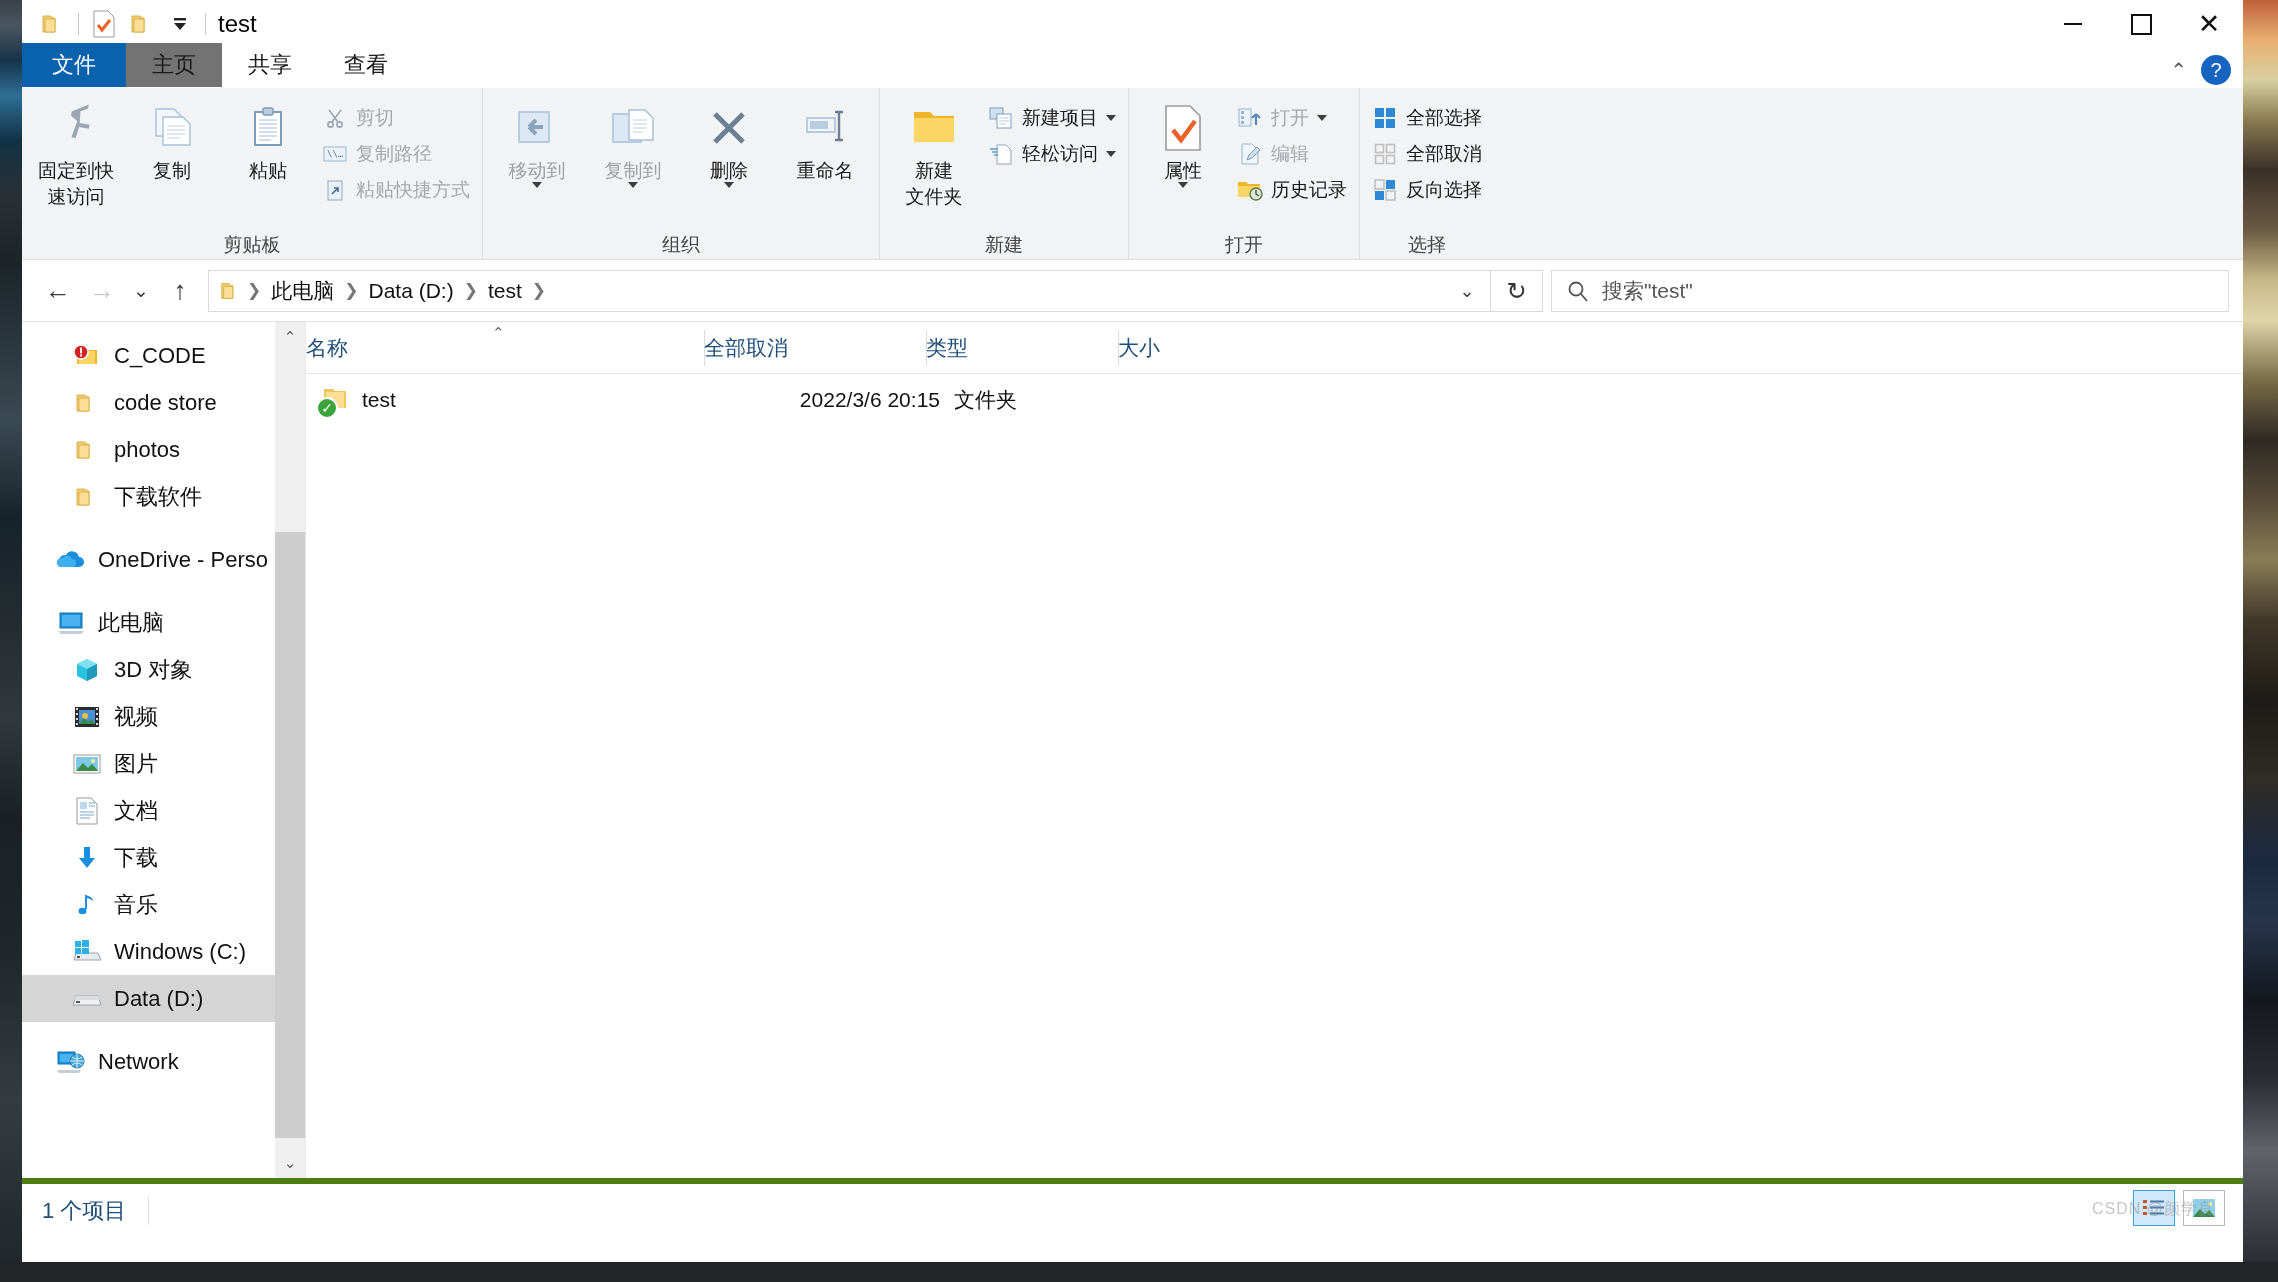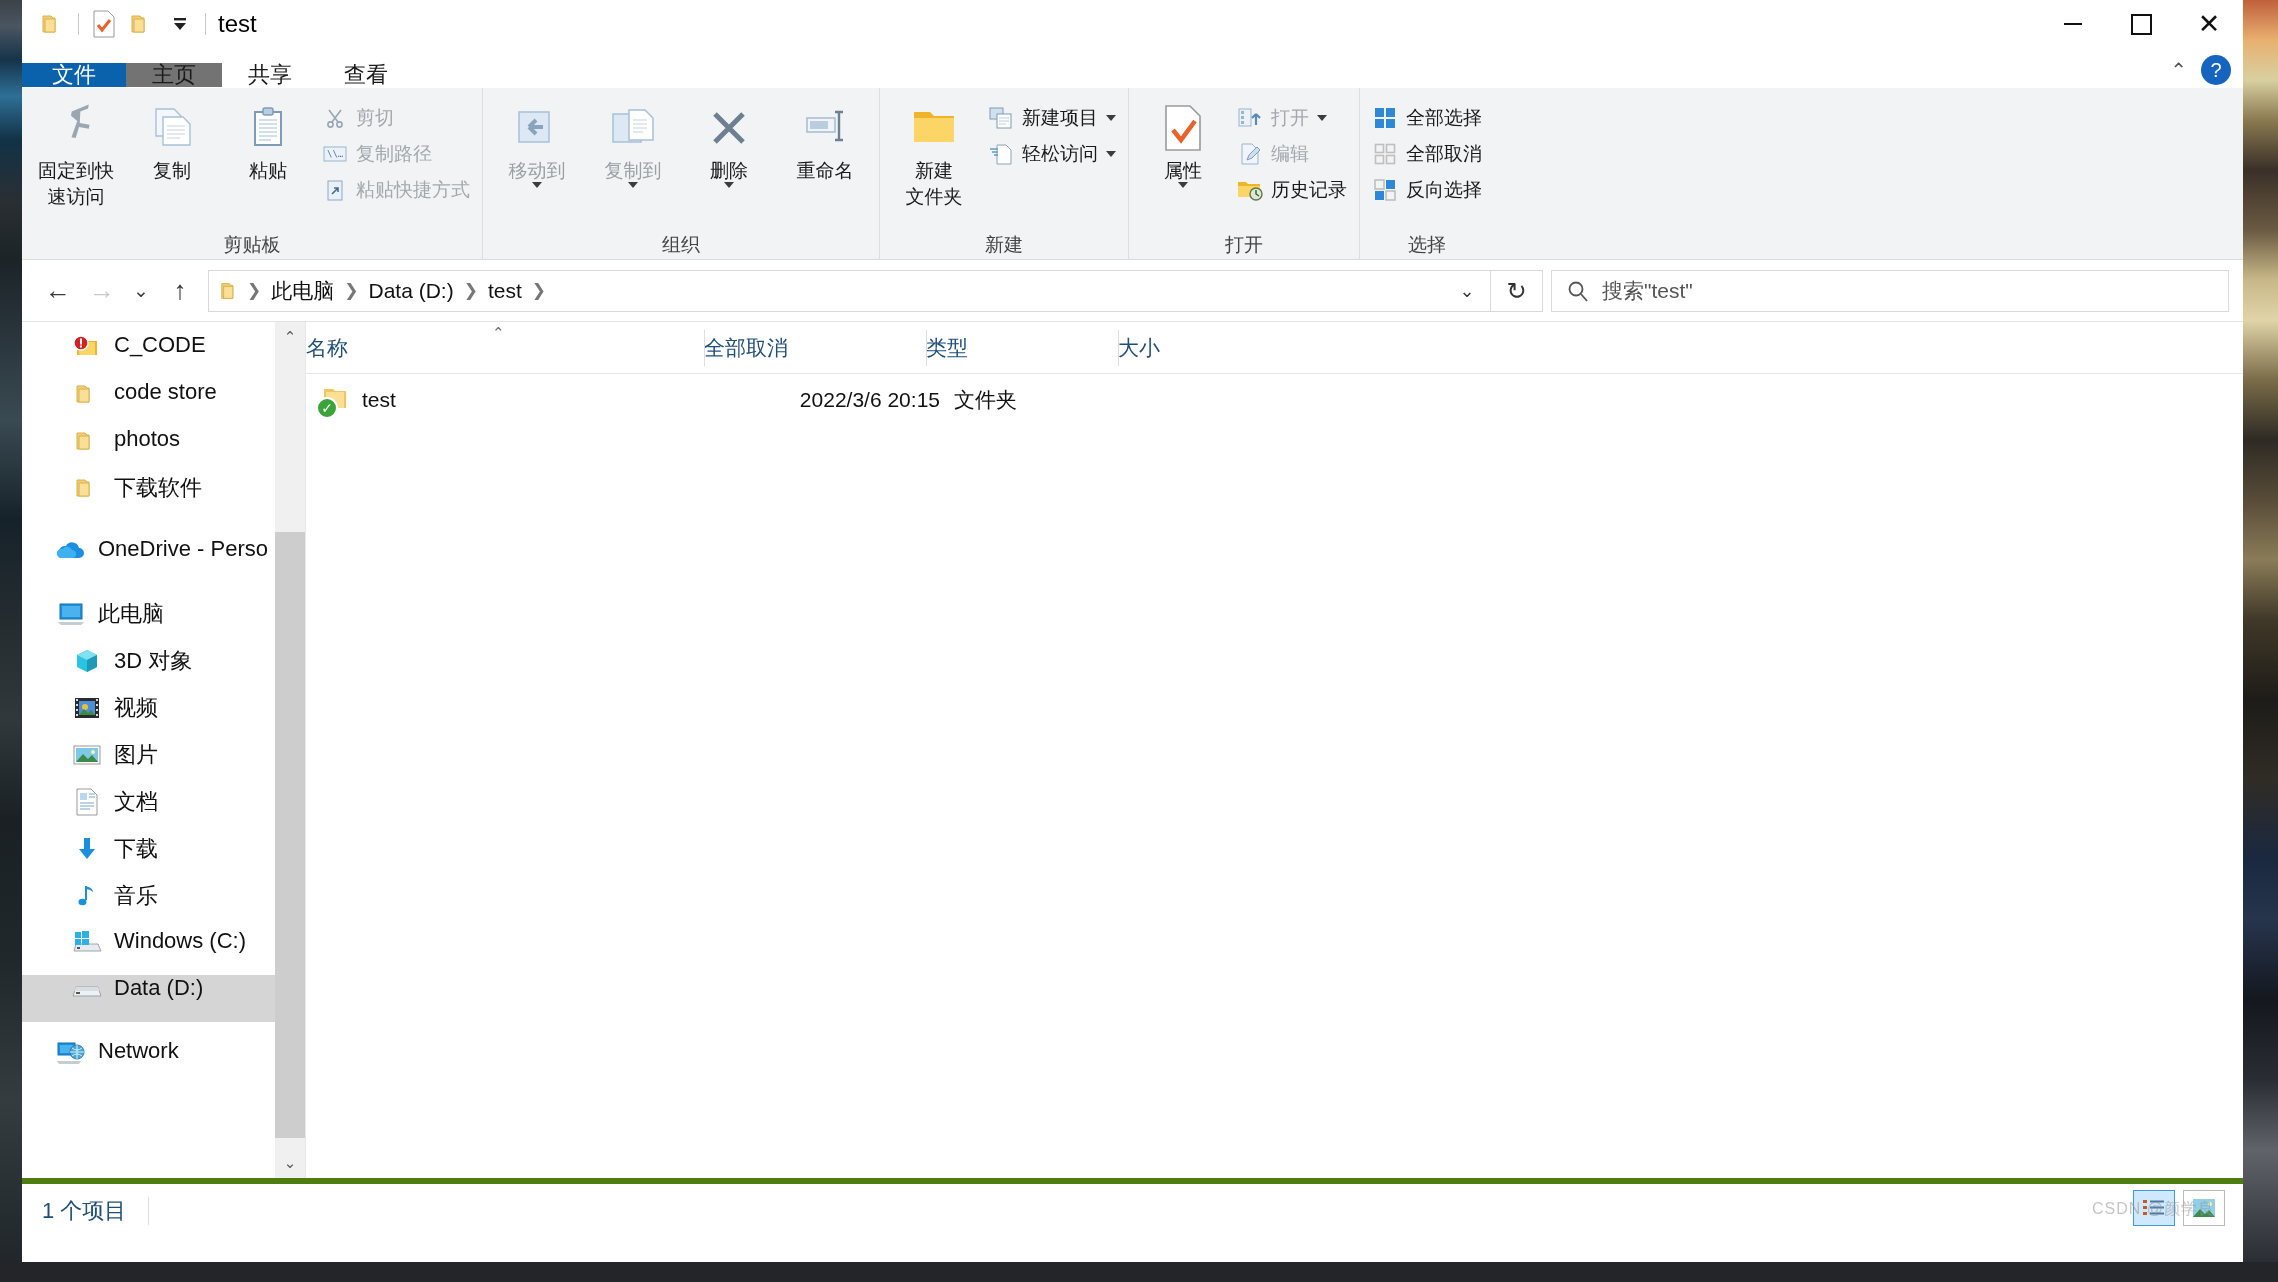--- a/index.html
+++ b/index.html
@@ -67,21 +67,21 @@
   .wc-max::before {
     content: ""; width: 17px; height: 17px; border: 2px solid #111; display: block;
   }
   .wc-close { font-size: 27px; color: #111; line-height: 1; font-weight: 300; }
   
   .tabstrip {
     height: 40px; background: #ffffff; display: flex; align-items: flex-end;
     position: relative; border-bottom: 1px solid #ffffff;
   }
   .tab {
-    height: 24px; padding: 0 26px; display: flex; align-items: center;
+    height: 44px; padding: 0 26px; display: flex; align-items: center;
     font-size: 22px; color: #1a1a1a; white-space: nowrap;
   }
   .tab.file { background: #0a62ad; color: #fff; padding: 0 30px; }
   .tab.active { background: #737373; }
   .ribbon-right {
     position: absolute; right: 12px; bottom: 2px; display: flex;
     align-items: center; gap: 14px;
   }
   .chev-up { color: #555; font-size: 20px; }
   .help-btn {
@@ -159,21 +159,21 @@
   }
   .search-ph { font-size: 21px; color: #555; }
   
   .main { display: flex; height: 856px; }
   .sidebar {
     width: 284px; background: #fff; position: relative; overflow: hidden;
     border-right: 1px solid #e8e8e8;
   }
   .tree { padding-top: 10px; }
   .titem {
-    height: 47px; display: flex; gap: 12px;
+    height: 47px; display: flex; align-items: center; gap: 12px;
     font-size: 22px; color: #111; padding-left: 34px; white-space: nowrap;
   }
   .titem.indent { padding-left: 50px; }
   .titem.sel { background: #d5d5d5; }
   .titem .ic { width: 30px; height: 30px; flex: 0 0 30px;
                display: flex; align-items: center; justify-content: center;
                position: relative; }
   .gap { height: 16px; }
   .sb-scroll {
     position: absolute; right: 0; top: 0; width: 30px; height: 856px;

